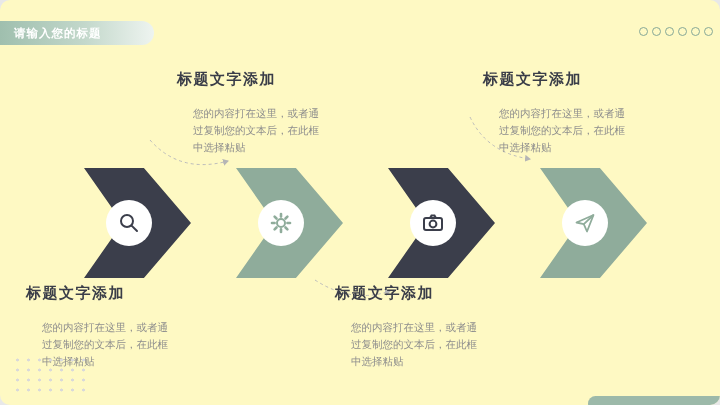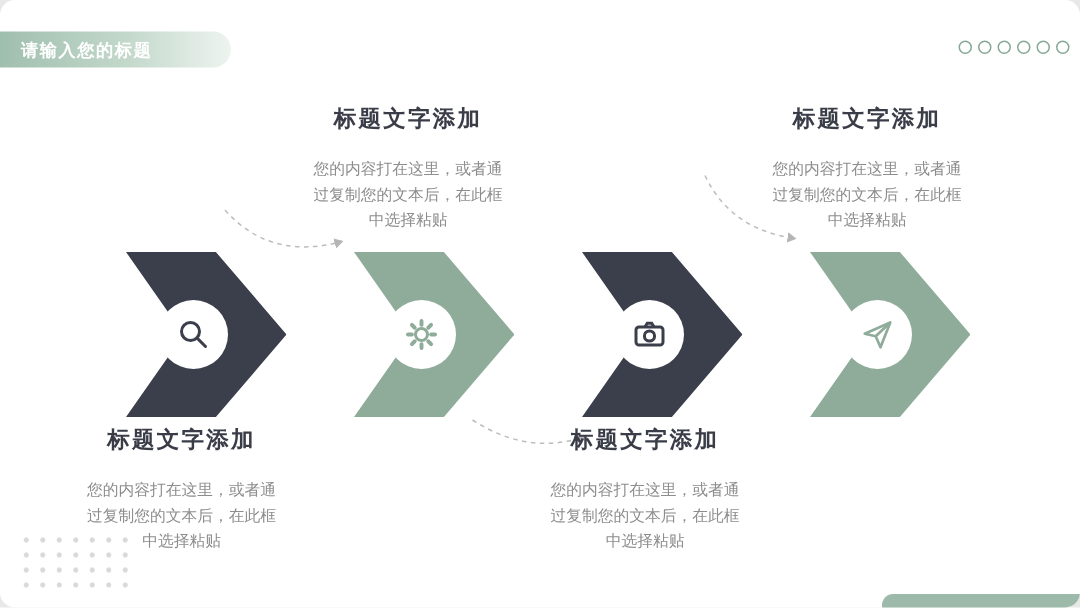--- a/index.html
+++ b/index.html
@@ -3,21 +3,21 @@
 <meta charset="utf-8">
 <style>
   html,body{margin:0;padding:0}
   body{
     width:720px;height:405px;overflow:hidden;
     background:#e8e8e8;
     font-family:"DejaVu Sans","Liberation Sans",sans-serif;
   }
   .slide{
     position:absolute;left:0;top:0;width:720px;height:405px;
-    background:#ffffff;border-radius:10px;overflow:hidden;
+    background:#fef9c3;border-radius:10px;overflow:hidden;
   }
 
   
   .ribbon{
     position:absolute;left:0;top:21px;width:154px;height:24px;
     border-radius:0 12px 12px 0;
     background:linear-gradient(90deg,#9fbfae 0%,#c3d8cb 55%,#eef4f0 100%);
     color:#ffffff;font-size:11.5px;font-weight:bold;
     line-height:24px;padding-left:14px;box-sizing:border-box;
     letter-spacing:1px;
@@ -40,21 +40,21 @@
   .chevron.green .shape{background:#8fac9b}
   .badge{
     position:absolute;left:22px;top:32px;width:46px;height:46px;border-radius:50%;
     background:#ffffff;display:flex;align-items:center;justify-content:center;
   }
   .badge svg{display:block}
   .chevron.dark  .badge svg *{stroke:#3b3e4b}
   .chevron.green .badge svg *{stroke:#8fac9b}
 
   
-  .tblock{position:absolute;width:190px;text-align:center}
+  .tblock{position:absolute;width:190px;}
   .tblock h3{
     margin:0 0 10px;font-size:15px;color:#3a3d48;font-weight:bold;letter-spacing:1.5px;
   }
   .tblock p{margin:16px;font-size:10.5px;color:#8d8d8d;line-height:17px}
   .tblock p span{display:block}
 
   
   .arcs{position:absolute;left:0;top:0;width:720px;height:405px;pointer-events:none}
 
   

